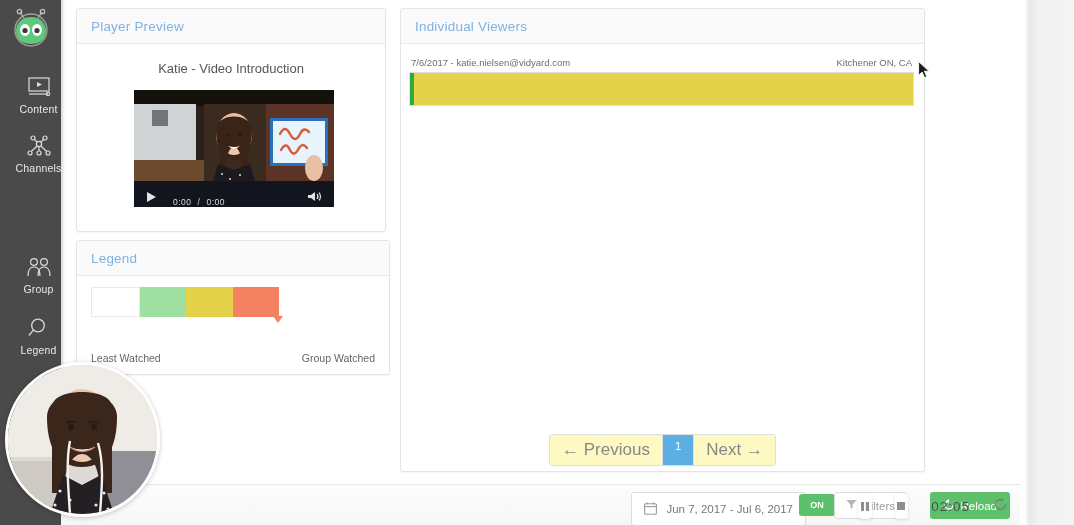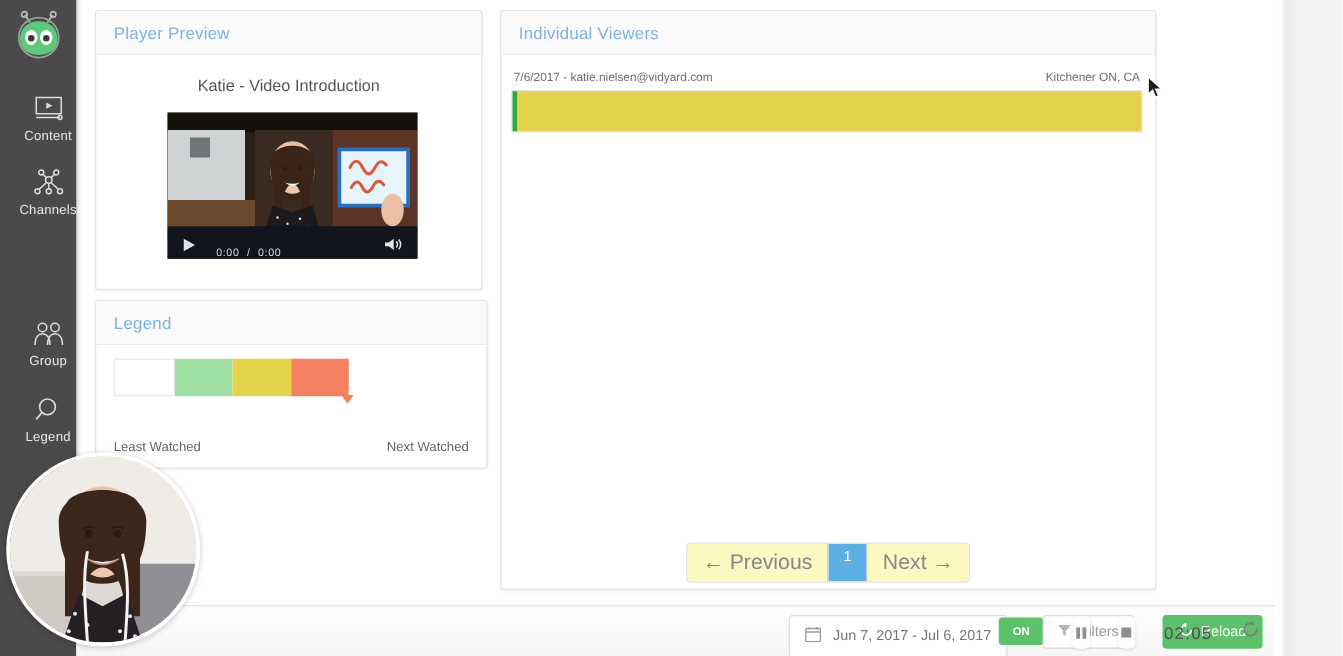--- a/index.html
+++ b/index.html
@@ -294,21 +294,21 @@
     </div>
     <div class="legend-bar">
       <div class="seg-white"></div>
       <div id="legend-seg-1" style="background: rgb(159, 223, 162);"></div>
       <div id="legend-seg-2" style="background: rgb(228, 210, 74);"></div>
       <div id="legend-seg-3" style="background: rgb(245, 129, 99);"></div>
     </div>
     <div class="legend-tip" id="legend-tip" style="border-top: 7px solid rgb(245, 129, 99);"></div>
     <div class="legend-labels">
       <span>Least Watched</span>
-      <span>Next Watched</span>
+      <span>Group Watched</span>
     </div>
   </section>
 
   <section class="panel" id="viewers-panel">
     <div class="panel-head">
       <span class="panel-title">Individual Viewers</span>
     </div>
 
     <div class="viewer-row">
       <div class="viewer-meta">

